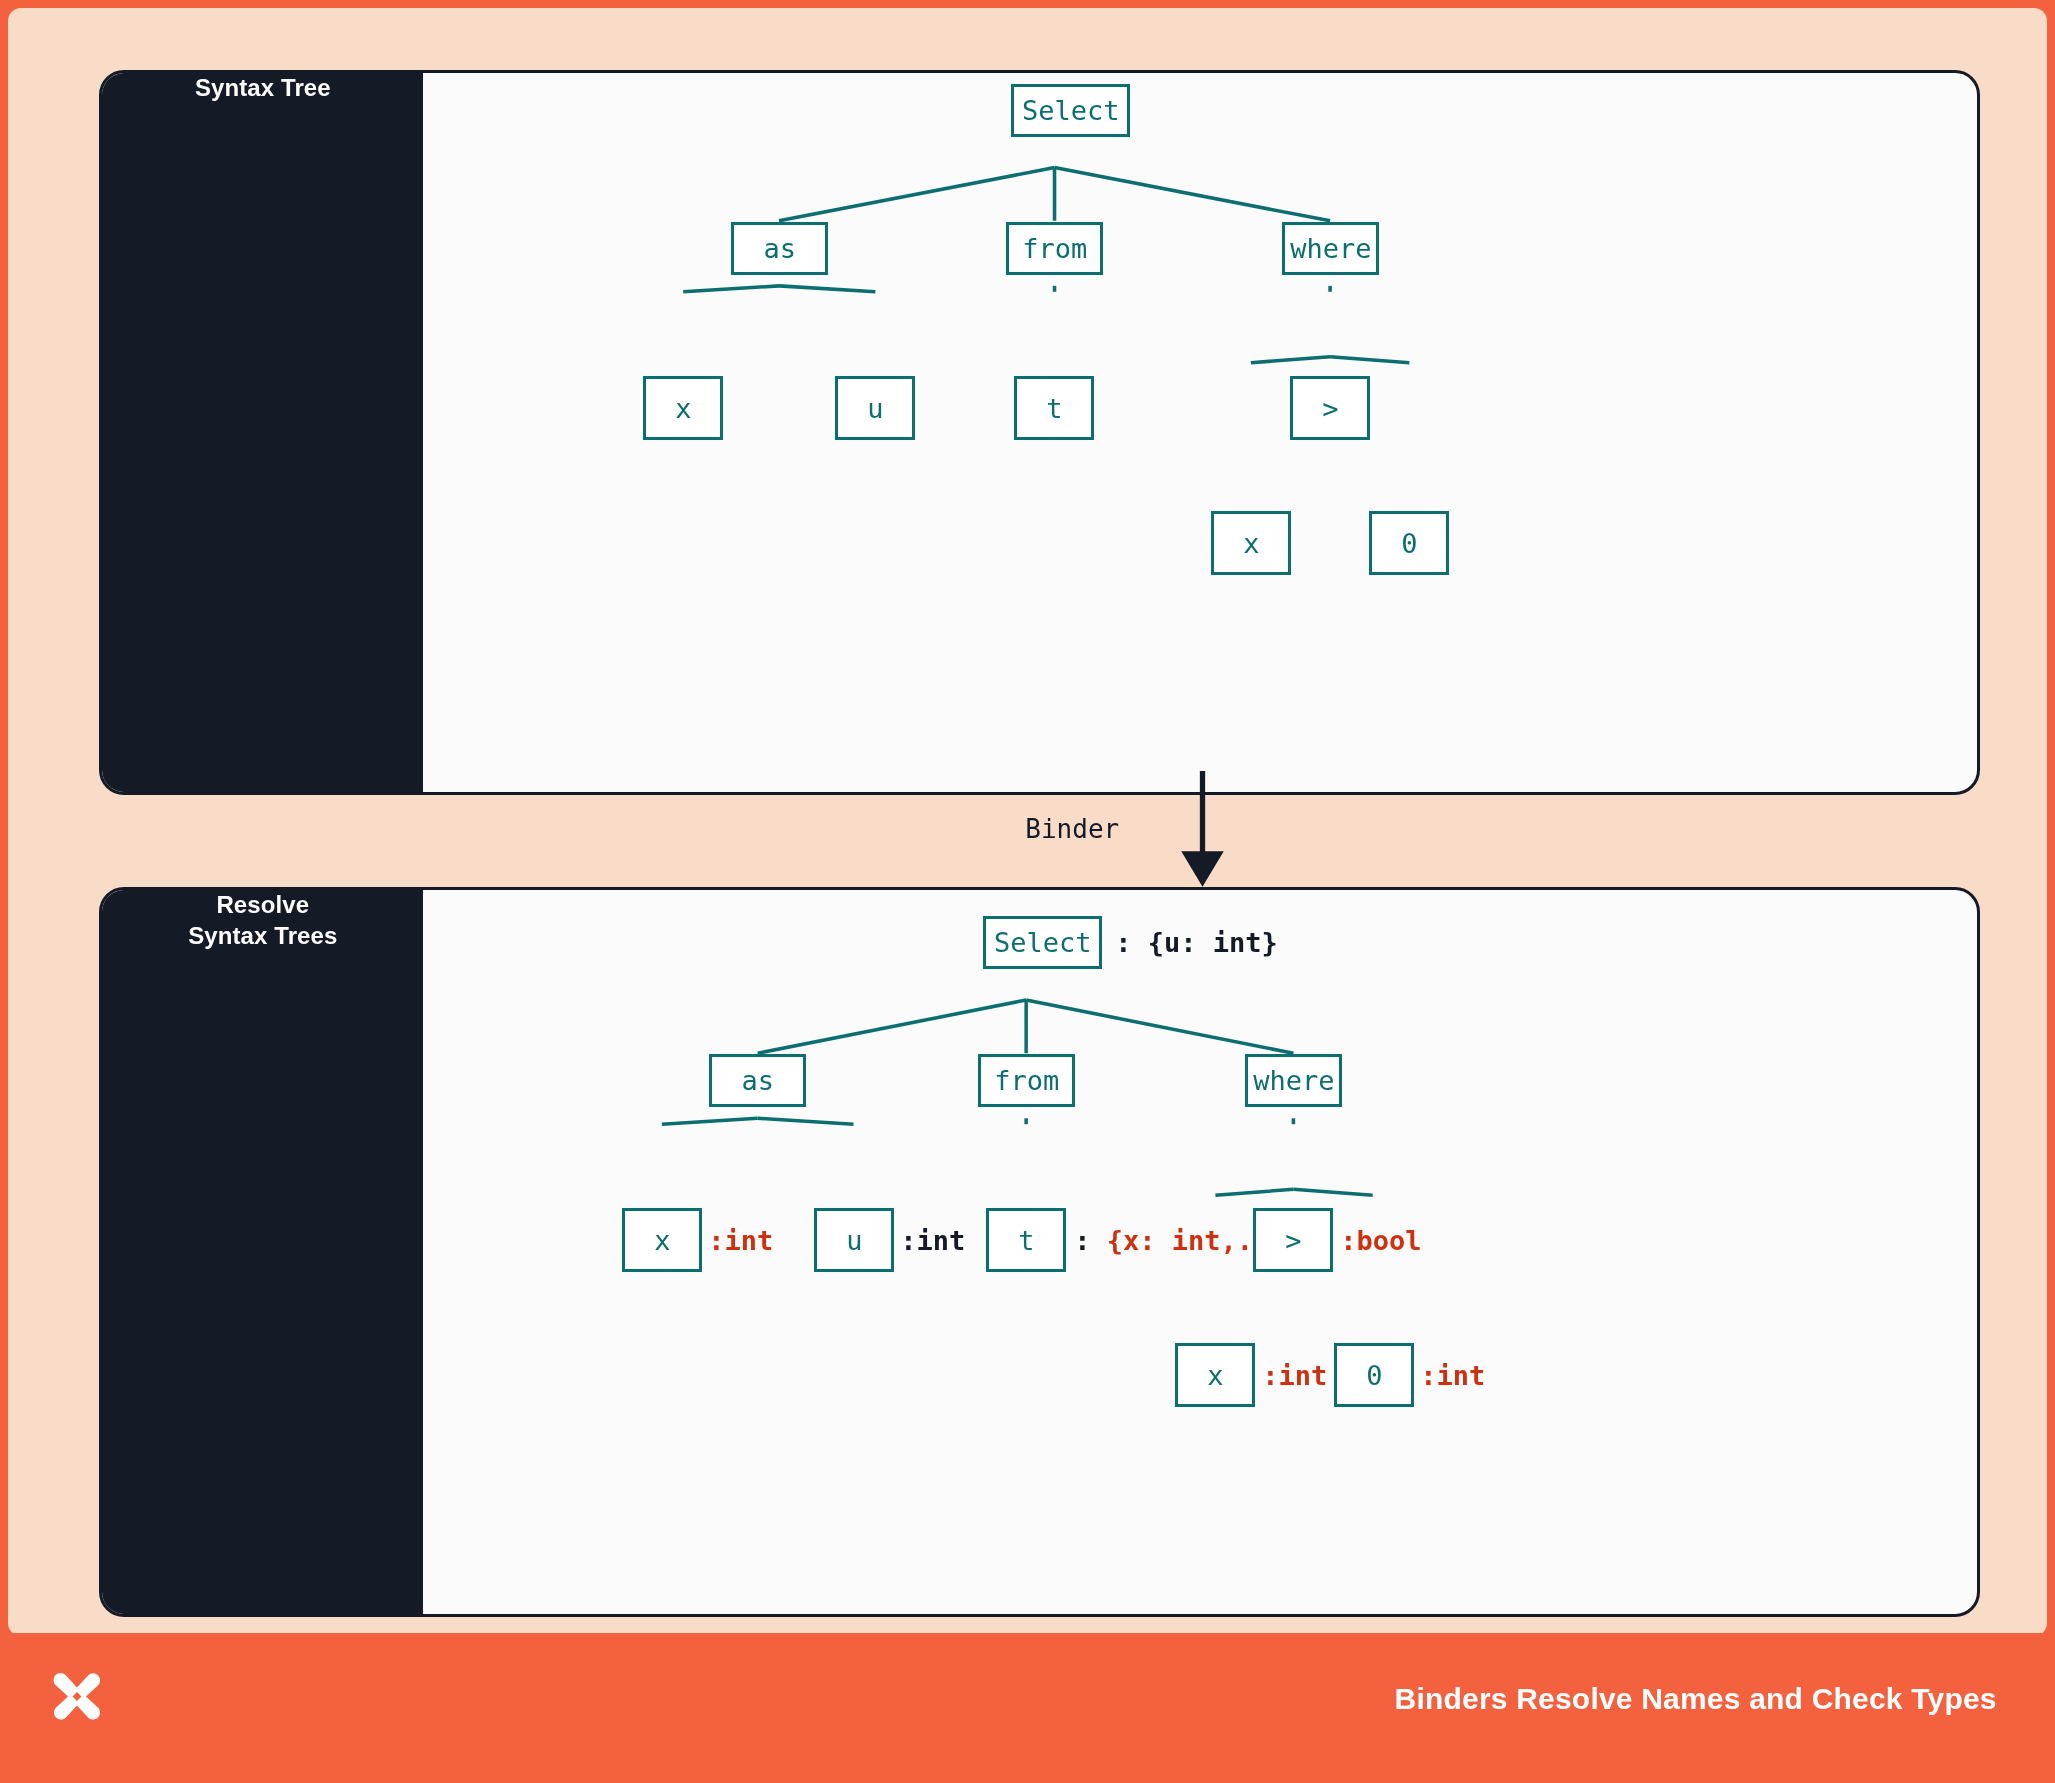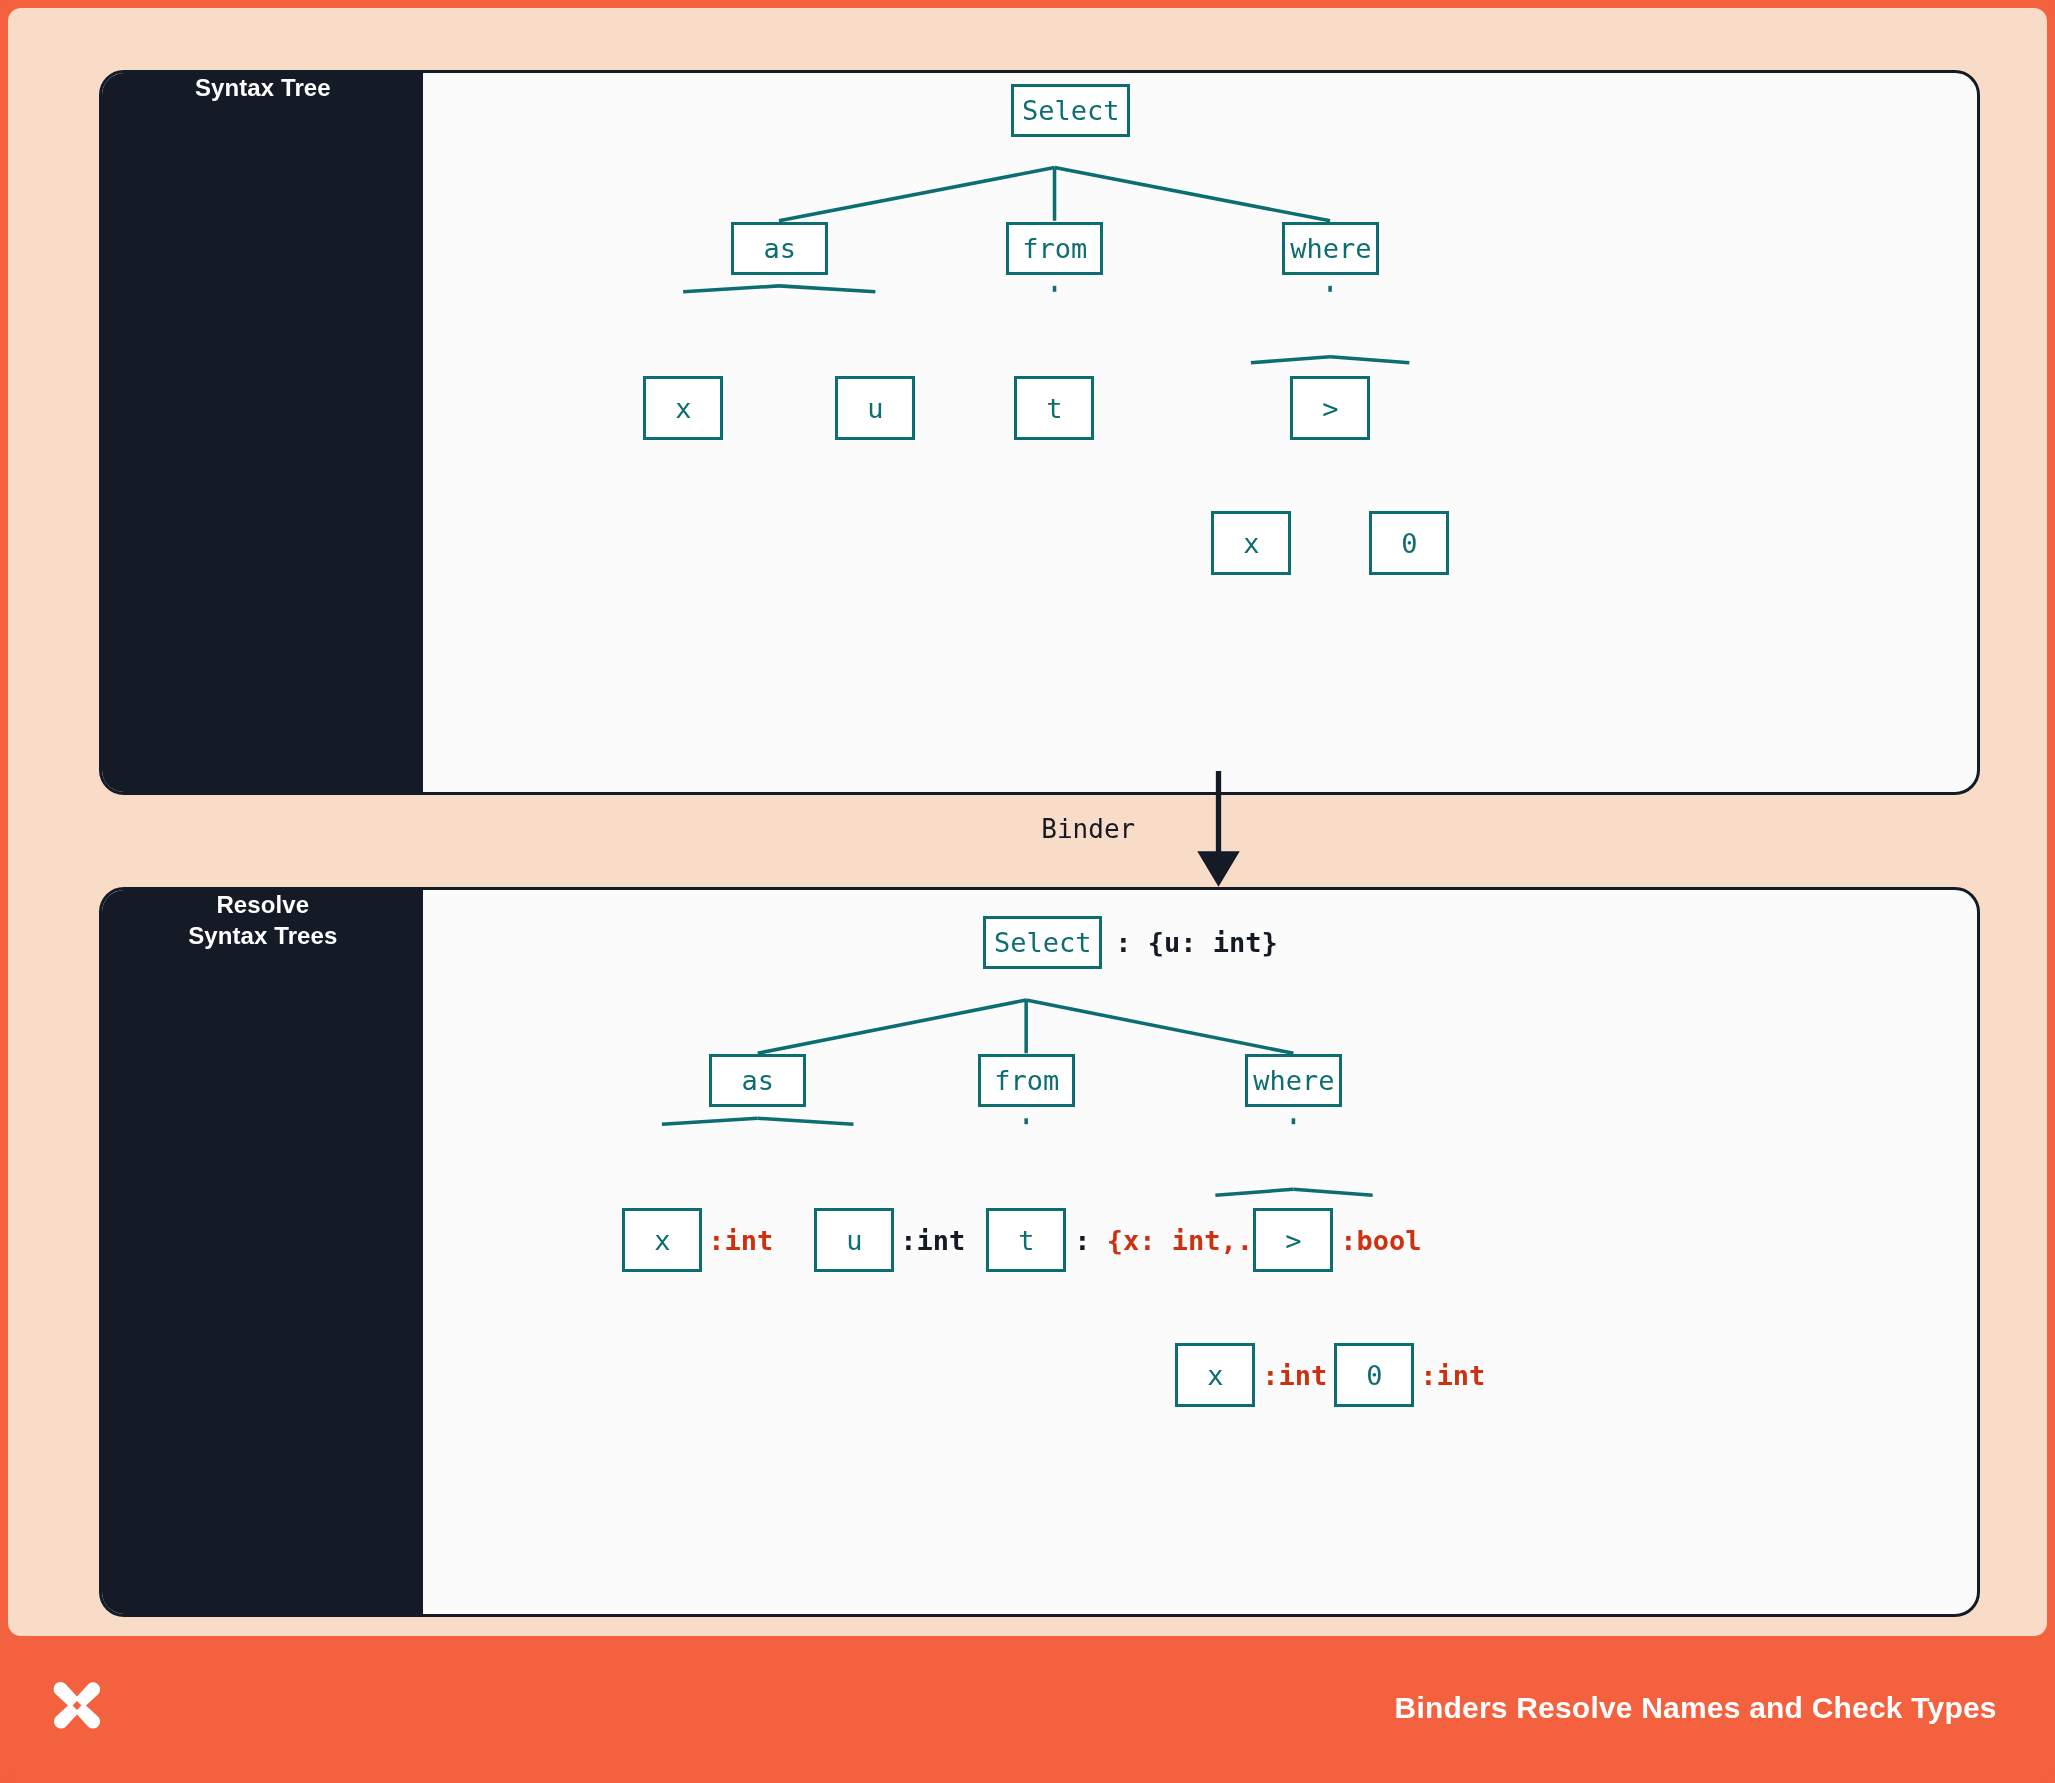--- a/index.html
+++ b/index.html
@@ -72,32 +72,32 @@
     display:flex;align-items:center;
   }
   .ann.dark{color:#151A27;}
   .ann.red {color:#CE3110;}
   .ann .sep{color:#151A27;}
   .ann .ty {color:#CE3110;}
 
   
   .binder-wrap{
     position:absolute;
-    left:1017px;top:787px;width:331px;height:117px;margin-left:16px;
+    left:1017px;top:787px;width:331px;height:117px;
   }
   .binder-label{
     position:absolute;left:0px;top:19px;
     font-family:"DejaVu Sans Mono", monospace;
     font-size:26px;color:#151A27;white-space:nowrap;
   }
   .binder-arrow{position:absolute;left:142px;top:-24px;}
 
   
   .footer{
-    position:absolute;left:8.3px;right:8.3px;bottom:10px;height:131px;
+    position:absolute;left:8.3px;right:8.3px;bottom:19px;height:131px;
     background:#F4613F;
     display:flex;align-items:center;
     border-radius:0 0 13px 13px;
   }
   .logo{margin-left:37px;}
   .footer-title{
     margin-left:auto;margin-right:50px;
     color:#FFFFFF;font-size:30px;font-weight:700;letter-spacing:0.2px;
     white-space:nowrap;
   }

